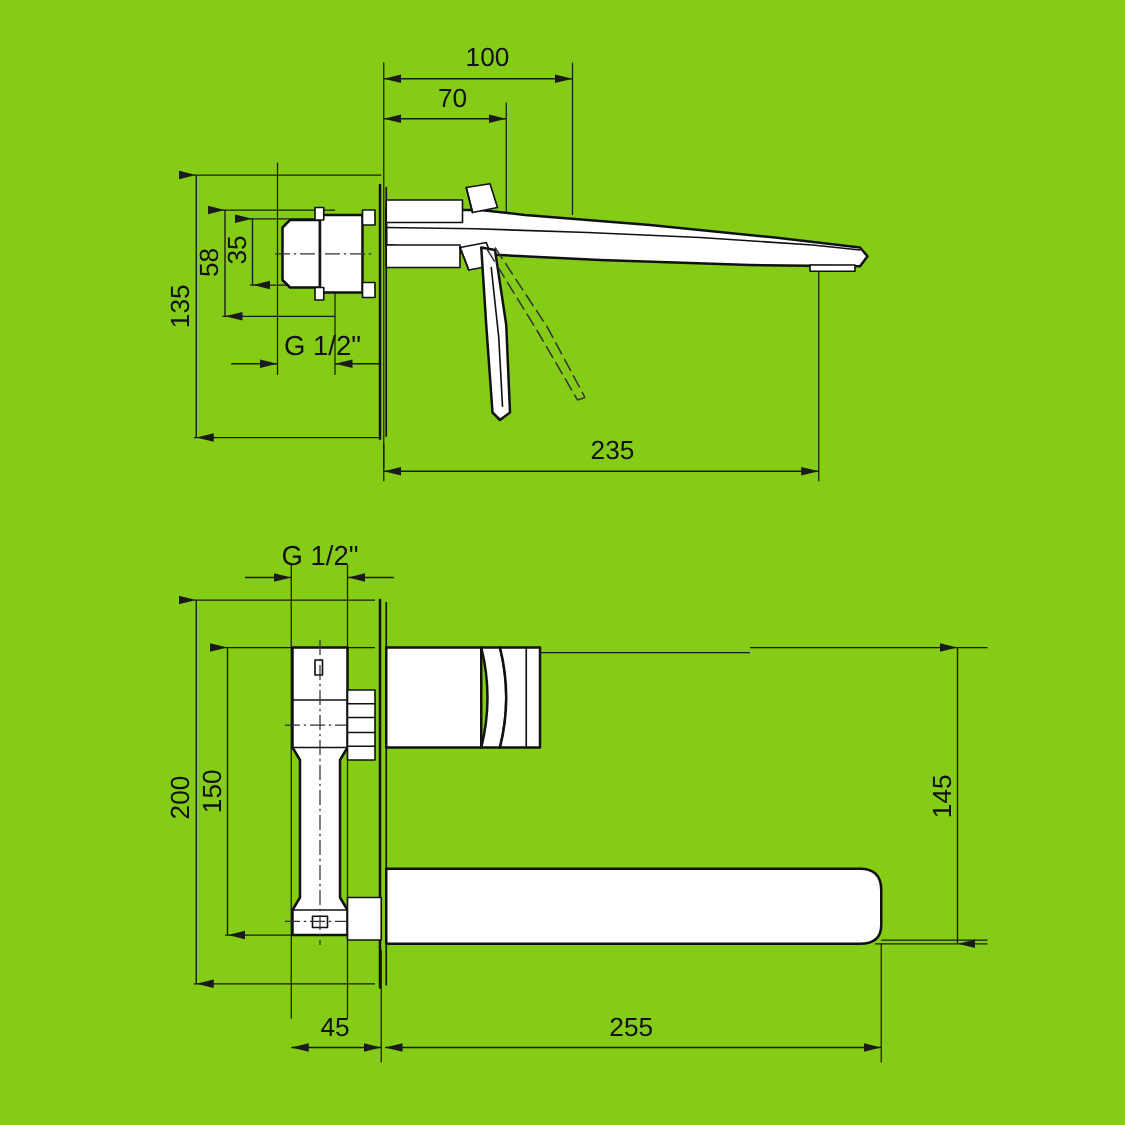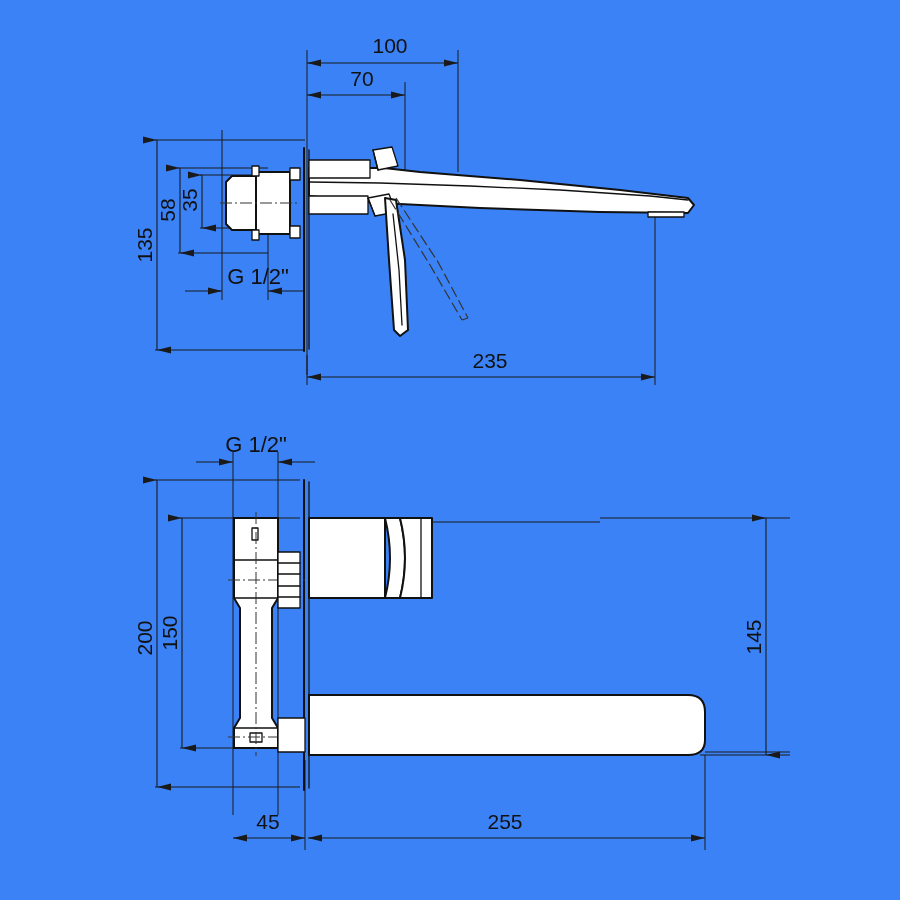--- a/index.html
+++ b/index.html
@@ -11,21 +11,21 @@
   body {
     width: 900px;
     height: 900px;
     font-family: "Liberation Sans", sans-serif;
     overflow: hidden;
   }
   #drawing-root {
     position: relative;
     width: 900px;
     height: 900px;
-    background: #3b82f6;
+    background: #84cc16;
   }
   svg#technical-drawing {
     display: block;
     width: 900px;
     height: 900px;
   }
   .dim-line, .ext-line {
     stroke: #1a1a1a;
     fill: none;
   }

